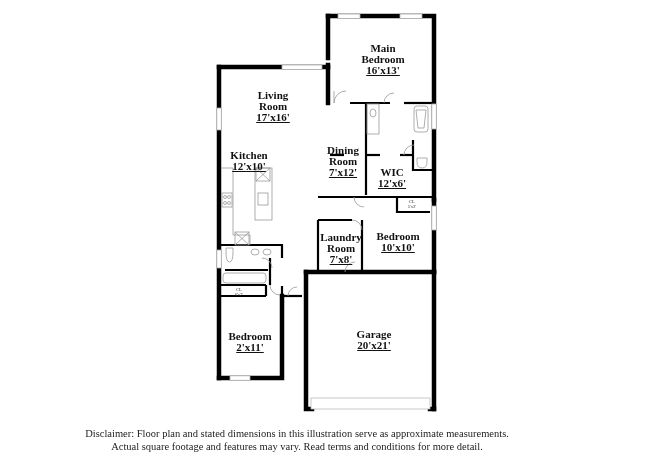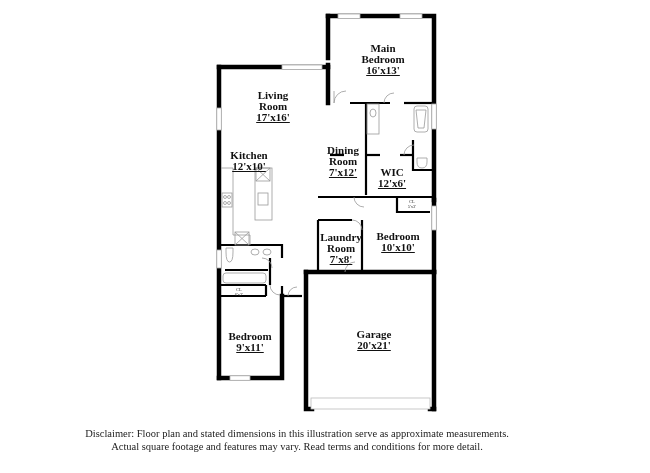--- a/index.html
+++ b/index.html
@@ -170,21 +170,21 @@
   <div class="dim">10'x10'</div>
 </div>
 
 <div class="closet-label" style="left:239px; top:287px;">
   <div>CL</div>
   <div>6'x2'</div>
 </div>
 
 <div class="room-label" style="left:250px; top:331px;">
   <div>Bedroom</div>
-  <div class="dim">9'x11'</div>
+  <div class="dim">2'x11'</div>
 </div>
 
 <div class="room-label" style="left:374px; top:329px;">
   <div>Garage</div>
   <div class="dim">20'x21'</div>
 </div>
 
 <div class="disclaimer">
   <div>Disclaimer: Floor plan and stated dimensions in this illustration serve as approximate measurements.</div>
   <div>Actual square footage and features may vary. Read terms and conditions for more detail.</div>

